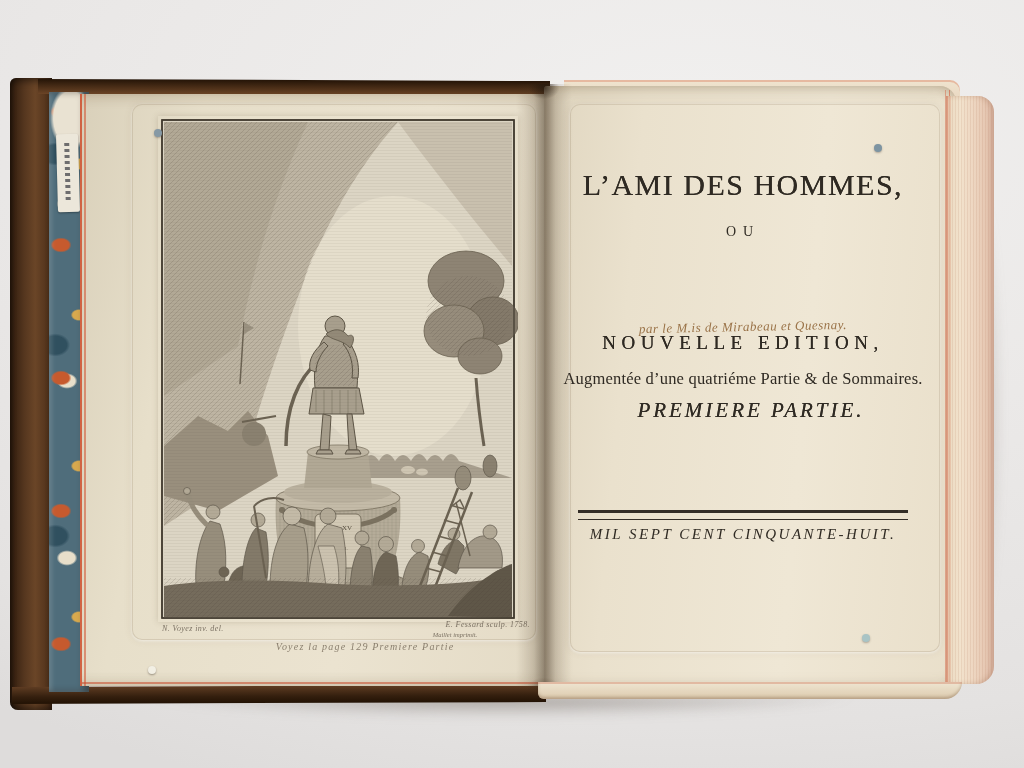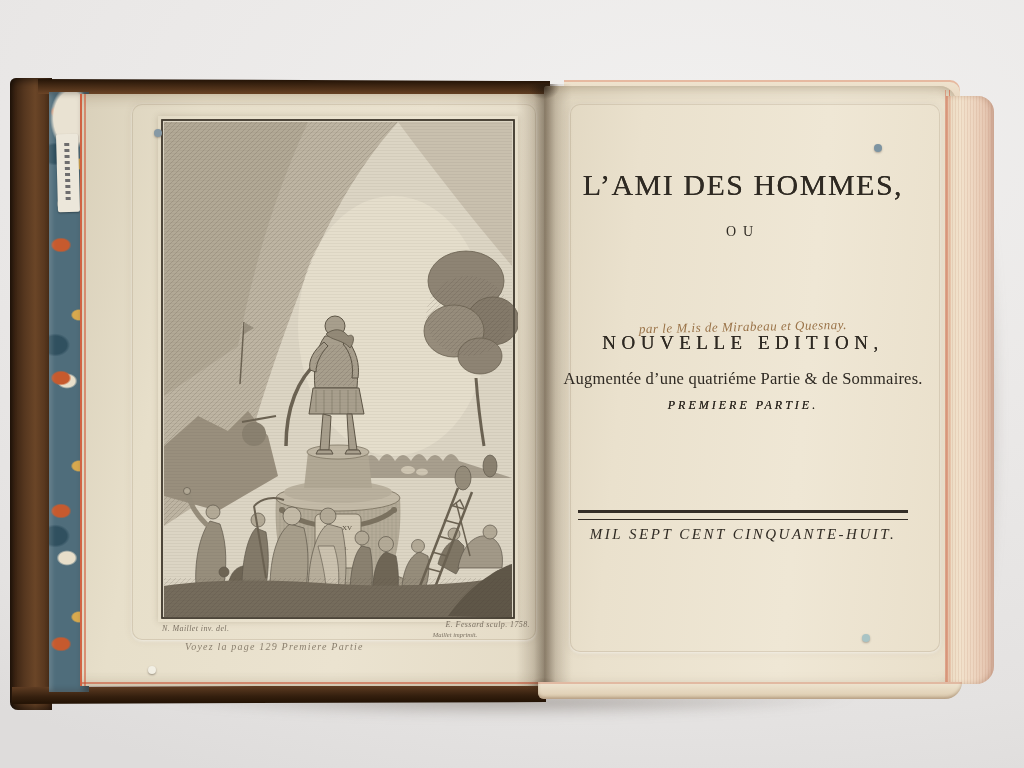--- a/index.html
+++ b/index.html
@@ -58,21 +58,21 @@
     box-shadow:inset 0 0 0 1px rgba(130,108,76,.18), 0 1px 3px rgba(255,255,255,.55), 0 0 8px rgba(120,100,70,.12);}
   .mount-left{left:52px;top:10px;width:404px;height:536px;}
   .mount-right{left:26px;top:18px;width:370px;height:548px;}
 
   .engraving{left:78px;top:22px;width:360px;height:506px;box-shadow:0 0 6px rgba(110,95,70,.25);}
 
   .sig{color:#7a7062;font-style:italic;}
   .sig-left{left:82px;top:530px;width:150px;font-size:8px;letter-spacing:.4px;}
   .sig-right{left:300px;top:526px;width:150px;font-size:8px;text-align:right;letter-spacing:.4px;}
   .sig-right-sub{left:310px;top:537px;width:130px;font-size:6.5px;text-align:center;}
-  .plate-caption{left:105px;top:547px;width:360px;text-align:left;
+  .plate-caption{left:105px;top:547px;width:360px;text-align:center;
     font-size:10px;font-style:italic;color:#8a7f6e;letter-spacing:1.2px;}
 
   
   .gutter{left:508px;top:14px;width:56px;height:606px;
     background:linear-gradient(90deg, rgba(69,50,30,0) 0%, rgba(69,50,30,.16) 32%, rgba(48,33,18,.38) 52%, rgba(69,50,30,.14) 70%, rgba(69,50,30,0) 100%),
       radial-gradient(22px 16px at 50% 4px, rgba(25,16,8,.6), rgba(25,16,8,0) 70%),
       radial-gradient(26px 18px at 50% 100%, rgba(50,34,18,.35), rgba(50,34,18,0) 70%);}
 
   
   .under-top-right{left:556px;top:10px;width:396px;height:18px;border-radius:0 10px 0 0;
@@ -87,21 +87,21 @@
   .text-col{left:0;top:0;width:398px;height:604px;color:#2f2a23;}
   .tline{position:absolute;left:0;width:100%;text-align:center;white-space:nowrap;}
   .t-title1{top:82px;font-size:30px;letter-spacing:1.5px;text-shadow:0 0 .5px #2f2a23;}
   .t-ou{top:138px;font-size:14px;letter-spacing:7px;}
   .t-title2{top:164px;font-size:27px;font-style:italic;letter-spacing:15px;text-shadow:0 0 .4px #2f2a23;}
   .t-title3{top:202px;font-size:28px;letter-spacing:2.5px;text-shadow:0 0 .5px #2f2a23;}
   .t-note{top:233px;font-size:13px;font-style:italic;color:#9a7348;letter-spacing:.5px;
     transform:rotate(-1.2deg);text-shadow:none;}
   .t-edition{top:246px;font-size:19px;letter-spacing:5.5px;text-shadow:0 0 .4px #2f2a23;}
   .t-augment{top:283px;font-size:16.5px;letter-spacing:.2px;}
-  .t-part{top:312px;font-size:12px;font-style:italic;letter-spacing:3px;text-shadow:0 0 .3px #2f2a23;}
+  .t-part{top:312px;font-size:21px;font-style:italic;letter-spacing:3px;text-shadow:0 0 .3px #2f2a23;padding-left:8px;}
   .rule{left:34px;top:424px;width:330px;height:6px;
     border-top:3px solid #332d26;border-bottom:1px solid #332d26;}
   .t-year{top:440px;font-size:15px;font-style:italic;letter-spacing:2.5px;}
 
   
   .pin{width:8px;height:8px;border-radius:50%;box-shadow:0 1px 2px rgba(60,50,40,.35);}
   .pin-lt{left:74px;top:35px;background:#8699a5;}
   .pin-lb{left:68px;top:572px;background:#f2efe4;box-shadow:0 1px 2px rgba(60,50,40,.45);}
   .pin-rt{left:330px;top:58px;background:#7d94a2;}
   .pin-rb{left:318px;top:548px;background:#a9c4c5;}
@@ -262,21 +262,21 @@
           <path d="M180 492 L220 482" stroke-width="2"></path>
         </g>
 
         <path d="M6 470 C60 462 120 464 180 468 C250 472 310 468 354 460 L354 502 L6 502 Z" fill="#756c5c"></path>
         <path d="M290 500 C310 470 340 452 354 448 L354 502 Z" fill="#5f5748"></path>
         <rect x="6" y="462" width="348" height="40" fill="url(#hd)"></rect>
         <rect x="6" y="6" width="348" height="494" fill="url(#hh)" opacity=".6"></rect>
         <rect x="4" y="4" width="352" height="498" fill="none" stroke="#3f382d" stroke-width="1.2"></rect>
       </svg>
 
-      <div class="abs sig sig-left">N. Maillet inv. del.</div>
+      <div class="abs sig sig-left">N. Voyez inv. del.</div>
       <div class="abs sig sig-right">E. Fessard sculp. 1758.</div>
       <div class="abs sig sig-right-sub">Maillet imprimit.</div>
       <div class="abs plate-caption">Voyez la page 129 Premiere Partie</div>
 
       <div class="abs pin pin-lt"></div>
       <div class="abs pin pin-lb"></div>
     </div>
 
     <div class="abs under-top-right"></div>
 

